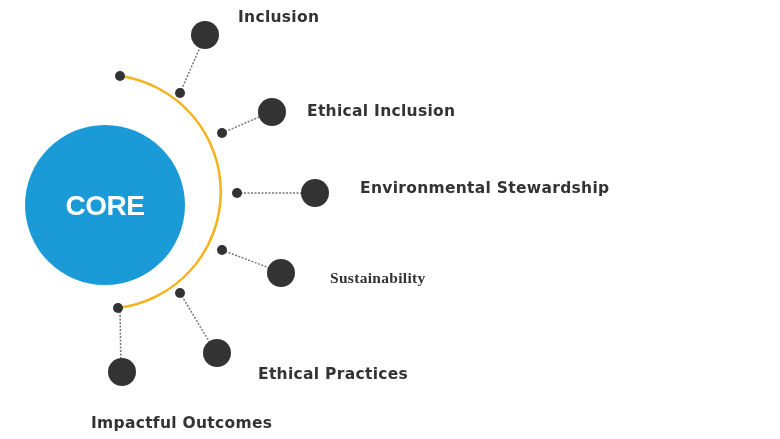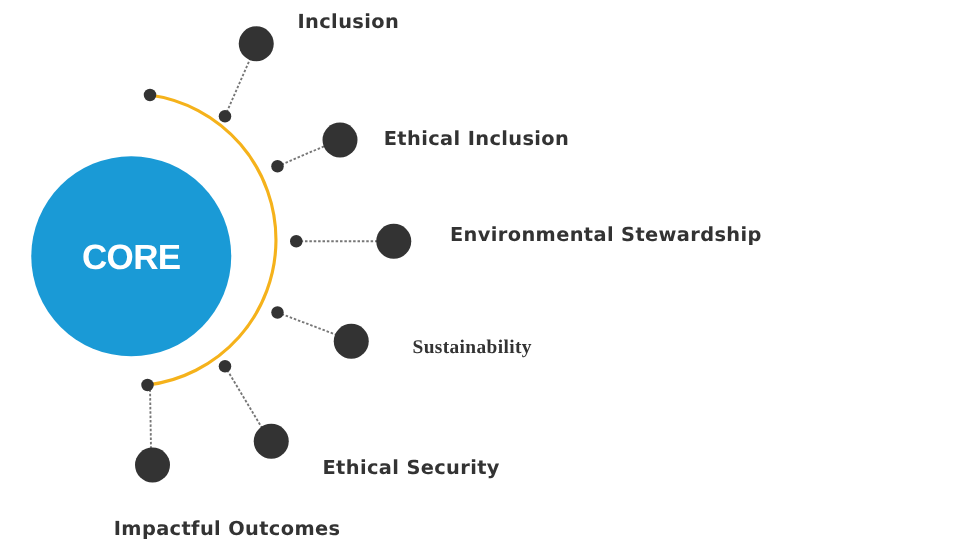--- a/index.html
+++ b/index.html
@@ -52,14 +52,14 @@
 <div class="core-title">
   <span>CORE</span>
 </div>
 
 <div class="label" style="left:238px; top:5px;">Inclusion</div>
 <div class="label" style="left:307px; top:99px;">Ethical Inclusion</div>
 <div class="label" style="left:360px; top:156px;margin-top:20px;">
   <div>Environmental Stewardship</div>
 </div>
 <div class="label" style="left:330px; top:266px;font-family:Liberation Serif, serif;">Sustainability</div>
-<div class="label" style="left:258px; top:362px;">Ethical Security</div>
+<div class="label" style="left:258px; top:362px;">Ethical Practices</div>
 <div class="label" style="left:91px; top:411px;">Impactful Outcomes</div>
 
 </body></html>

